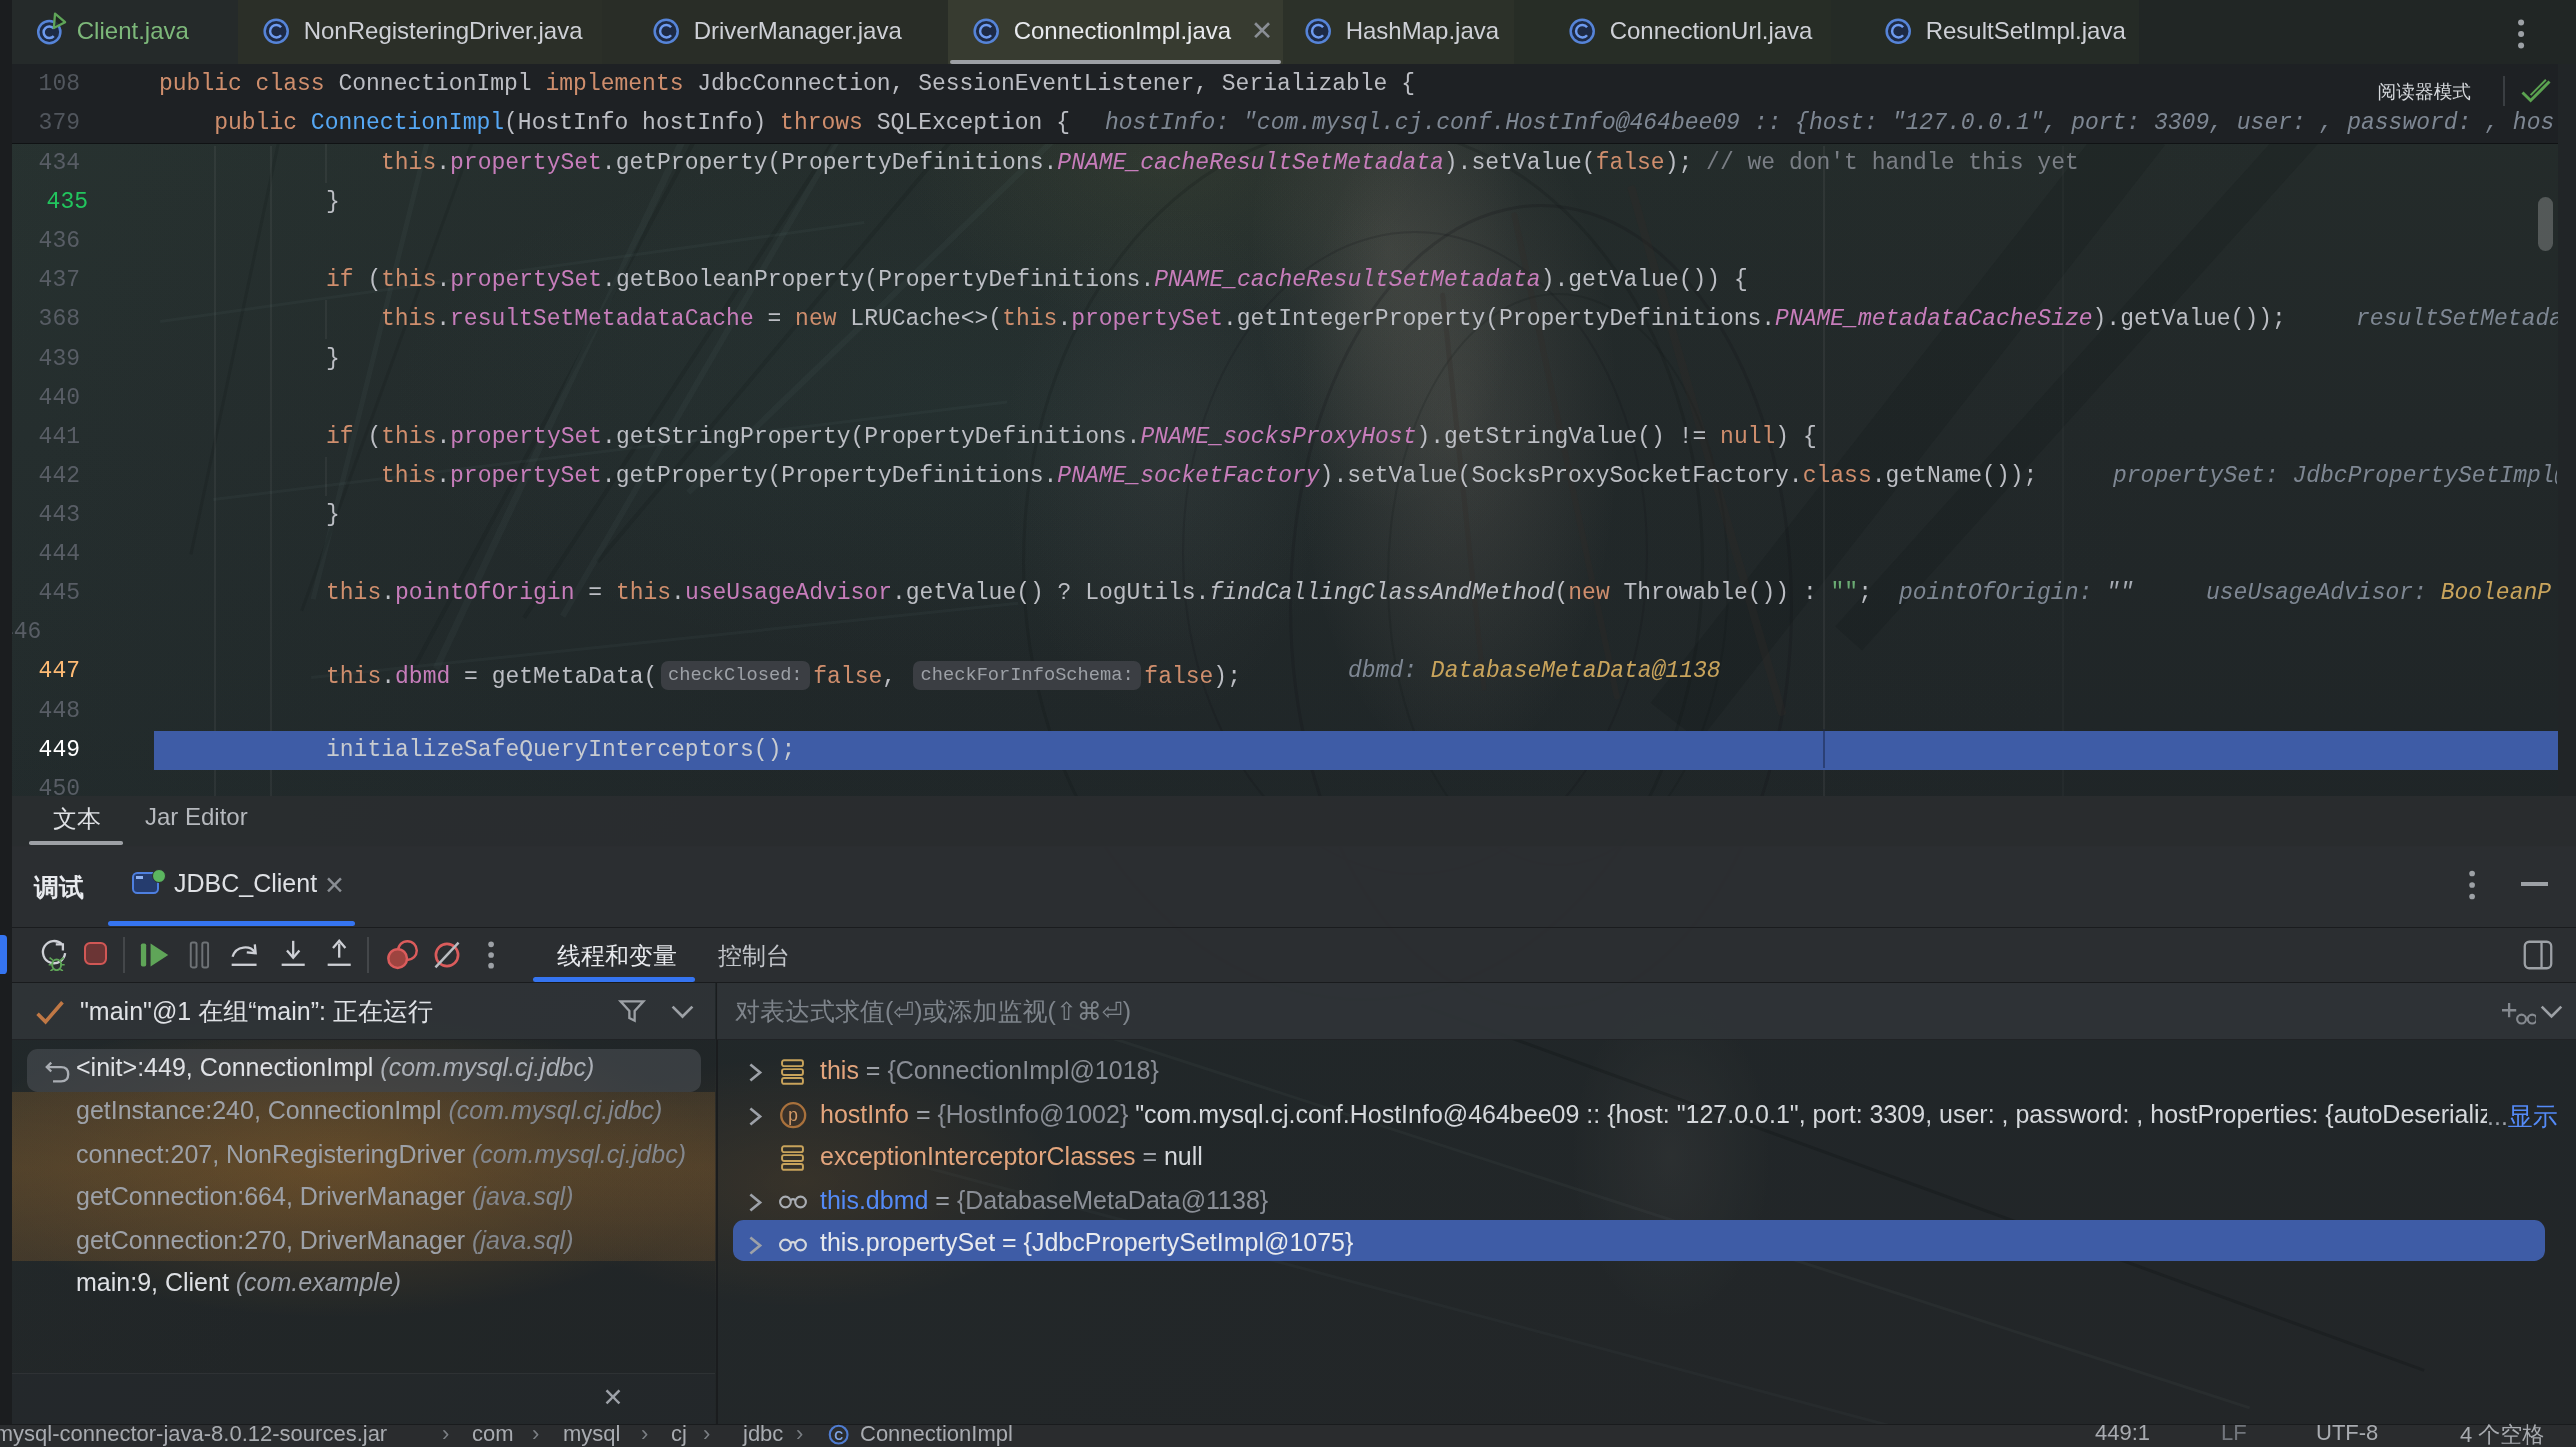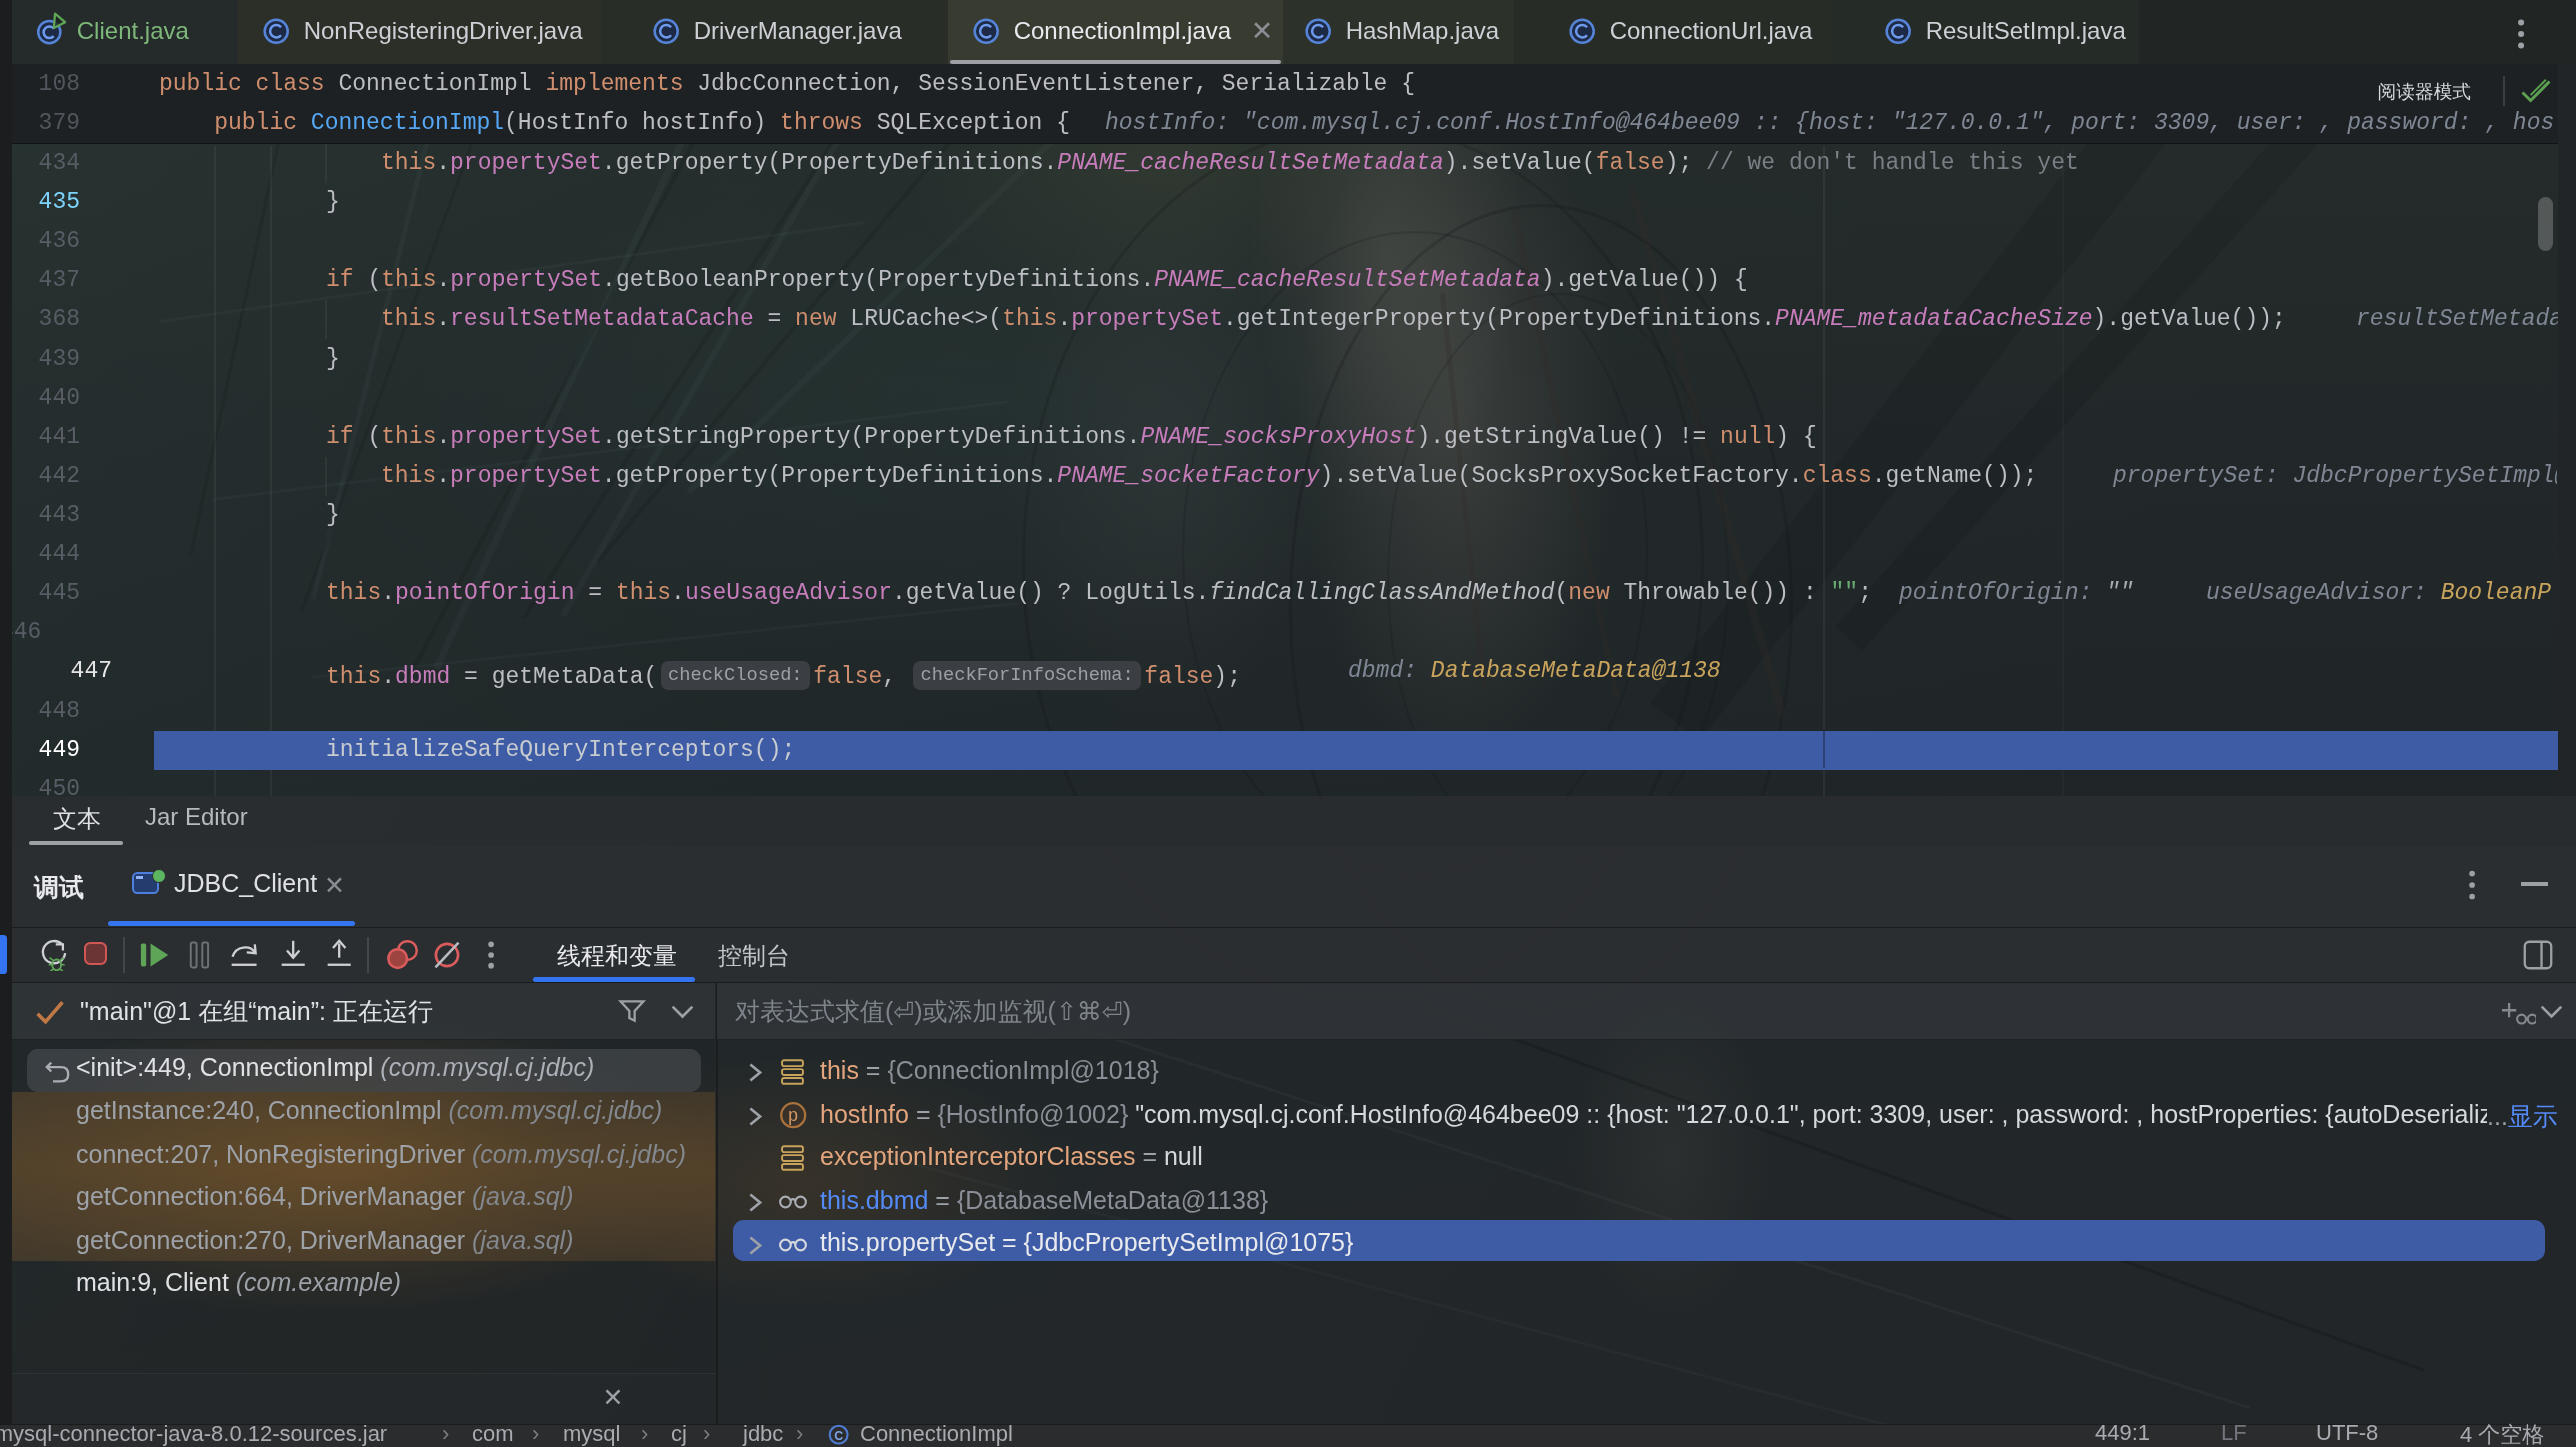--- a/index.html
+++ b/index.html
@@ -139,33 +139,33 @@
 <div class="guide" style="left:214px;top:146px;height:650px;"></div>
 <div class="guide" style="left:270px;top:146px;height:650px;"></div>
 <div class="guide" style="left:325px;top:144px;height:39px;"></div>
 <div class="guide" style="left:325px;top:300px;height:39px;"></div>
 <div class="guide" style="left:325px;top:457px;height:39px;"></div>
 <div class="abs" style="left:1823px;top:146px;width:1.8px;height:650px;background:rgba(255,255,255,0.055);"></div>
 <div class="abs" style="left:2062px;top:146px;width:1.8px;height:650px;background:rgba(255,255,255,0.025);"></div>
 <div class="abs" style="left:1823px;top:729px;width:1.8px;height:39px;background:rgba(20,30,60,0.45);z-index:5;"></div>
 <div class="abs" style="left:154px;top:731px;width:2404px;height:39px;background:#3E5CA6;"></div>
 <div class="abs mono" style="left:0;top:144px;width:80px;text-align:right;color:#585D65;">434</div>
-<div class="abs mono" style="left:0;top:183px;width:80px;text-align:right;color:#7dd3fc;">435</div>
+<div class="abs mono" style="left:8px;top:183px;width:80px;text-align:right;color:#22c55e;">435</div>
 <div class="abs mono" style="left:0;top:222px;width:80px;text-align:right;color:#585D65;">436</div>
 <div class="abs mono" style="left:0;top:261px;width:80px;text-align:right;color:#585D65;">437</div>
 <div class="abs mono" style="left:0;top:300px;width:80px;text-align:right;color:#585D65;">368</div>
 <div class="abs mono" style="left:0;top:340px;width:80px;text-align:right;color:#585D65;">439</div>
 <div class="abs mono" style="left:0;top:379px;width:80px;text-align:right;color:#585D65;">440</div>
 <div class="abs mono" style="left:0;top:418px;width:80px;text-align:right;color:#585D65;">441</div>
 <div class="abs mono" style="left:0;top:457px;width:80px;text-align:right;color:#585D65;">442</div>
 <div class="abs mono" style="left:0;top:496px;width:80px;text-align:right;color:#585D65;">443</div>
 <div class="abs mono" style="left:0;top:535px;width:80px;text-align:right;color:#585D65;">444</div>
 <div class="abs mono" style="left:0;top:574px;width:80px;text-align:right;color:#585D65;">445</div>
 <div class="abs mono" style="left:0;top:613px;width:80px;text-align:left;color:#585D65;">446</div>
-<div class="abs mono" style="left:0;top:652px;width:80px;text-align:right;color:#e5e5e5;padding-left:32px;">447</div>
+<div class="abs mono" style="left:0;top:652px;width:80px;text-align:right;color:#fdba74;">447</div>
 <div class="abs mono" style="left:0;top:692px;width:80px;text-align:right;color:#585D65;">448</div>
 <div class="abs mono" style="left:0;top:731px;width:80px;text-align:right;color:#ffffff;">449</div>
 <div class="abs mono" style="left:0;top:770px;width:80px;text-align:right;color:#585D65;">450</div>
 <div class="abs mono" style="left:381px;top:144px;"><span class="kw">this</span><span class="def">.</span><span class="fld">propertySet</span><span class="def">.getProperty(PropertyDefinitions.</span><span class="sfld">PNAME_cacheResultSetMetadata</span><span class="def">).setValue(</span><span class="kw">false</span><span class="def">); </span><span class="cmt">// we don't handle this yet</span></div>
 <div class="abs mono" style="left:326px;top:183px;"><span class="def">}</span></div>
 <div class="abs mono" style="left:326px;top:261px;"><span class="kw">if </span><span class="def">(</span><span class="kw">this</span><span class="def">.</span><span class="fld">propertySet</span><span class="def">.getBooleanProperty(PropertyDefinitions.</span><span class="sfld">PNAME_cacheResultSetMetadata</span><span class="def">).getValue()) {</span></div>
 <div class="abs mono" style="left:381px;top:300px;"><span class="kw">this</span><span class="def">.</span><span class="fld">resultSetMetadataCache</span><span class="def"> = </span><span class="kw">new </span><span class="def">LRUCache&lt;&gt;(</span><span class="kw">this</span><span class="def">.</span><span class="fld">propertySet</span><span class="def">.getIntegerProperty(PropertyDefinitions.</span><span class="sfld">PNAME_metadataCacheSize</span><span class="def">).getValue());</span></div>
 <div class="abs mono" style="left:326px;top:340px;"><span class="def">}</span></div>
 <div class="abs mono" style="left:326px;top:418px;"><span class="kw">if </span><span class="def">(</span><span class="kw">this</span><span class="def">.</span><span class="fld">propertySet</span><span class="def">.getStringProperty(PropertyDefinitions.</span><span class="sfld">PNAME_socksProxyHost</span><span class="def">).getStringValue() != </span><span class="kw">null</span><span class="def">) {</span></div>
 <div class="abs mono" style="left:381px;top:457px;"><span class="kw">this</span><span class="def">.</span><span class="fld">propertySet</span><span class="def">.getProperty(PropertyDefinitions.</span><span class="sfld">PNAME_socketFactory</span><span class="def">).setValue(SocksProxySocketFactory.</span><span class="kw">class</span><span class="def">.getName());</span></div>

